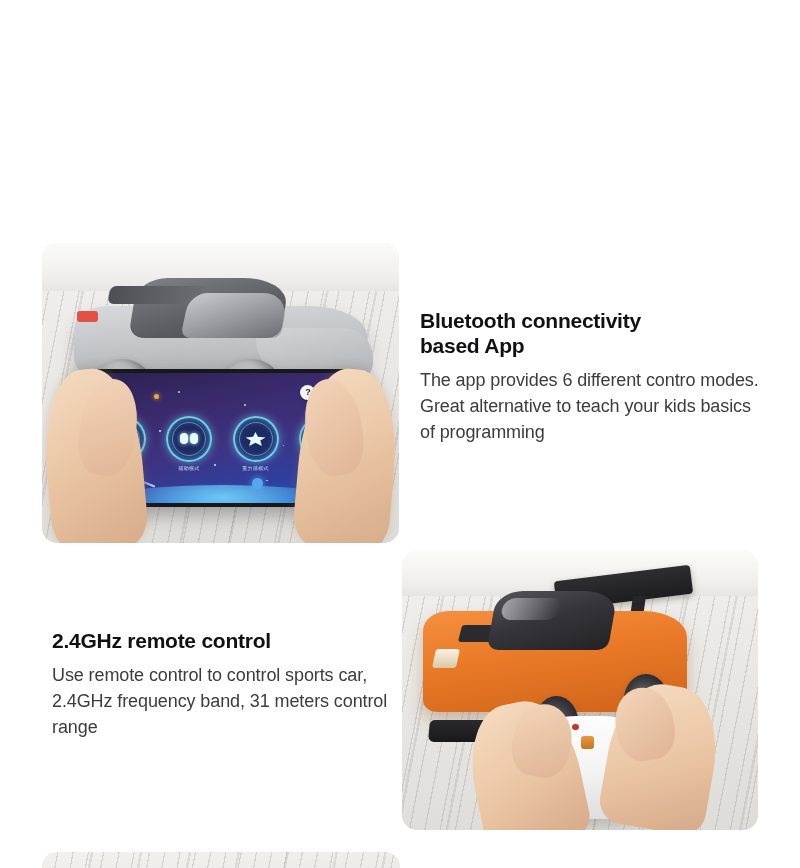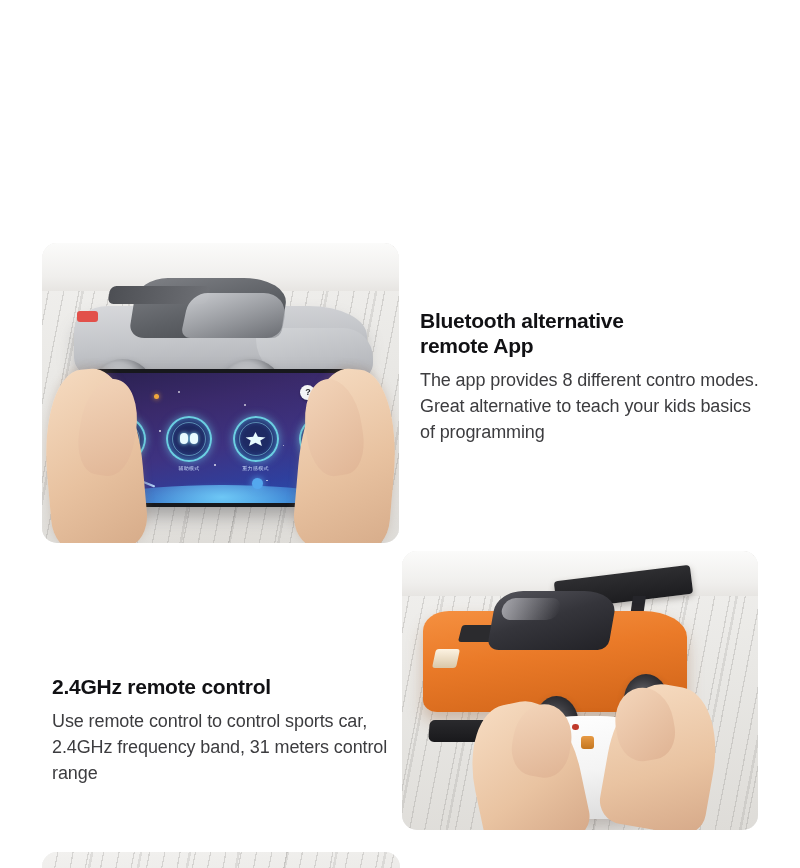--- a/index.html
+++ b/index.html
@@ -281,21 +281,21 @@
   .txt-block{position:absolute;}
   .t-head{
     font-size:21px;font-weight:700;color:#111114;line-height:25px;
     letter-spacing:-0.25px;margin:0 0 9px 0;
   }
   .t-body{
     font-size:18px;font-weight:400;color:#3c3c3f;line-height:26px;
     letter-spacing:-0.1px;margin:0;
   }
   #text-bluetooth{left:420px;top:308px;width:350px;}
-  #text-remote{left:52px;top:674px;width:348px;}
+  #text-remote{left:52px;top:628px;width:348px;}
 </style>
 </head>
 <body>
 
 <div class="page">
 
 
   <div class="photo" id="photo-app">
     <div class="wood"></div>
     <div class="wall"></div>
@@ -366,24 +366,24 @@
     <div class="hand left">
       <div class="thumb"></div>
     </div>
     <div class="hand right">
       <div class="thumb"></div>
     </div>
   </div>
 
   <div class="txt-block" id="text-bluetooth">
     <h2 class="t-head">
-      <span>Bluetooth alternative</span><br>
-      <span>remote App</span>
+      <span>Bluetooth connectivity</span><br>
+      <span>based App</span>
     </h2>
-    <p class="t-body">The app provides 8 different contro modes. Great alternative to teach your kids basics of programming</p>
+    <p class="t-body">The app provides 6 different contro modes. Great alternative to teach your kids basics of programming</p>
   </div>
 
   <div class="photo" id="photo-remote">
     <div class="wood"></div>
     <div class="wall"></div>
 
     <div class="ocar">
       <div class="wing"></div>
       <div class="wing-strut"></div>
       <div class="shell"></div>

